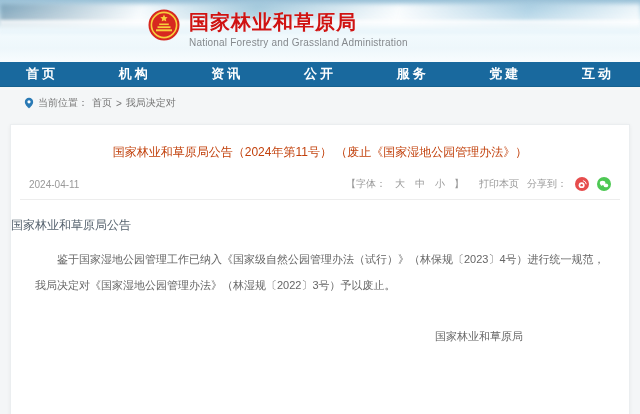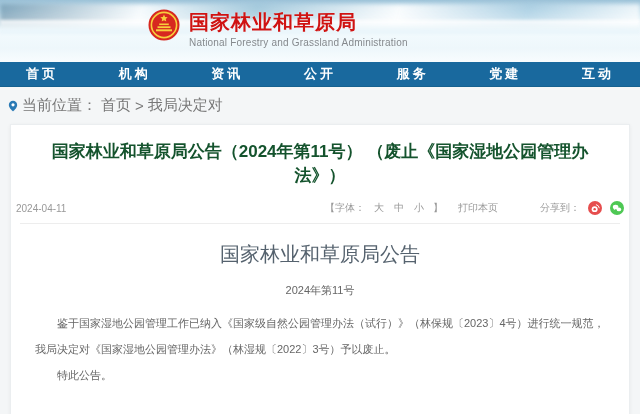--- a/index.html
+++ b/index.html
@@ -50,54 +50,54 @@
     display:flex; align-items:center; justify-content:space-between;
     padding:0 26px;
   }
   .nav-item{
     color:#ffffff; font-size:13px; font-weight:bold;
     letter-spacing:3px; cursor:pointer; white-space:nowrap;
   }
 
   
   .breadcrumb{
-    position:absolute; top:96px; left:8px;
+    position:absolute; top:96px; left:24px;
     display:flex; align-items:center; gap:4px;
-    font-size:15px; color:#777;
+    font-size:10px; color:#777;
   }
   .crumb-link{ color:#777; cursor:pointer; }
 
   
   .card{
     position:absolute; top:124px; left:10px; width:620px; height:300px;
     background:#ffffff; border:1px solid #ebeef0;
     box-shadow:0 1px 4px rgba(0,0,0,.05);
   }
   .article-title{
     margin-top:15px; padding:0 22px;
     text-align:center;
-    font-size:17px; font-weight:bold; color:#14532d; line-height:24px;
+    font-size:12px; font-weight:normal; color:#c2410c; line-height:24px;
   }
   .meta-row{
-    margin-top:13px; padding:0 5px;
+    margin-top:13px; padding:0 18px;
     display:flex; justify-content:space-between; align-items:center;
     font-size:10px; color:#999;
   }
   .meta-left{ display:flex; gap:10px; align-items:center; }
   .meta-right{ display:flex; gap:8px; align-items:center;text-align:center; }
   .font-size-opt{ cursor:pointer; margin:0 1px; color:#999; }
   .print-link{ cursor:pointer; margin-left:7px; color:#999; }
-  .share-label{ margin-left:34px; }
+  .share-label{ }
   .share-icon{ width:14px; height:14px; cursor:pointer; display:block; }
   .meta-divider{
     margin:8px 9px 0 9px; border:none; border-top:1px solid #ededed;
   }
   .doc-heading{
-    margin-top:17px; text-align:center;
-    font-size:20px; color:#55626e; font-weight:normal;
+    margin-top:17px; text-align:left;
+    font-size:12px; color:#55626e; font-weight:normal;
   }
   .doc-number{
     margin-top:15px; text-align:center;
     font-size:11px; color:#666;
   }
   .doc-body{
     margin-top:12px; padding:0 24px;
     font-size:11px; color:#666; line-height:26px;
   }
   .doc-body p{ text-indent:2em; }
@@ -178,25 +178,23 @@
         <ellipse cx="6.4" cy="6.8" rx="3.2" ry="2.6" fill="#ffffff"></ellipse>
         <ellipse cx="10.2" cy="9.6" rx="2.6" ry="2.1" fill="#ffffff"></ellipse>
         <path d="M5 9 l-1 1.6 2-1" fill="#ffffff"></path>
       </svg>
     </div>
   </div>
 
   <hr class="meta-divider">
 
   <h2 class="doc-heading">国家林业和草原局公告</h2>
-  <div class="doc-number">2024年第11号</div>
 
   <div class="doc-body">
     <p>鉴于国家湿地公园管理工作已纳入《国家级自然公园管理办法（试行）》（林保规〔2023〕4号）进行统一规范，我局决定对《国家湿地公园管理办法》（林湿规〔2022〕3号）予以废止。</p>
-    <p>特此公告。</p>
   </div>
 
   <div class="signature">
     <div>国家林业和草原局</div>
 
   </div>
 
 </div>
 
 </body></html>

